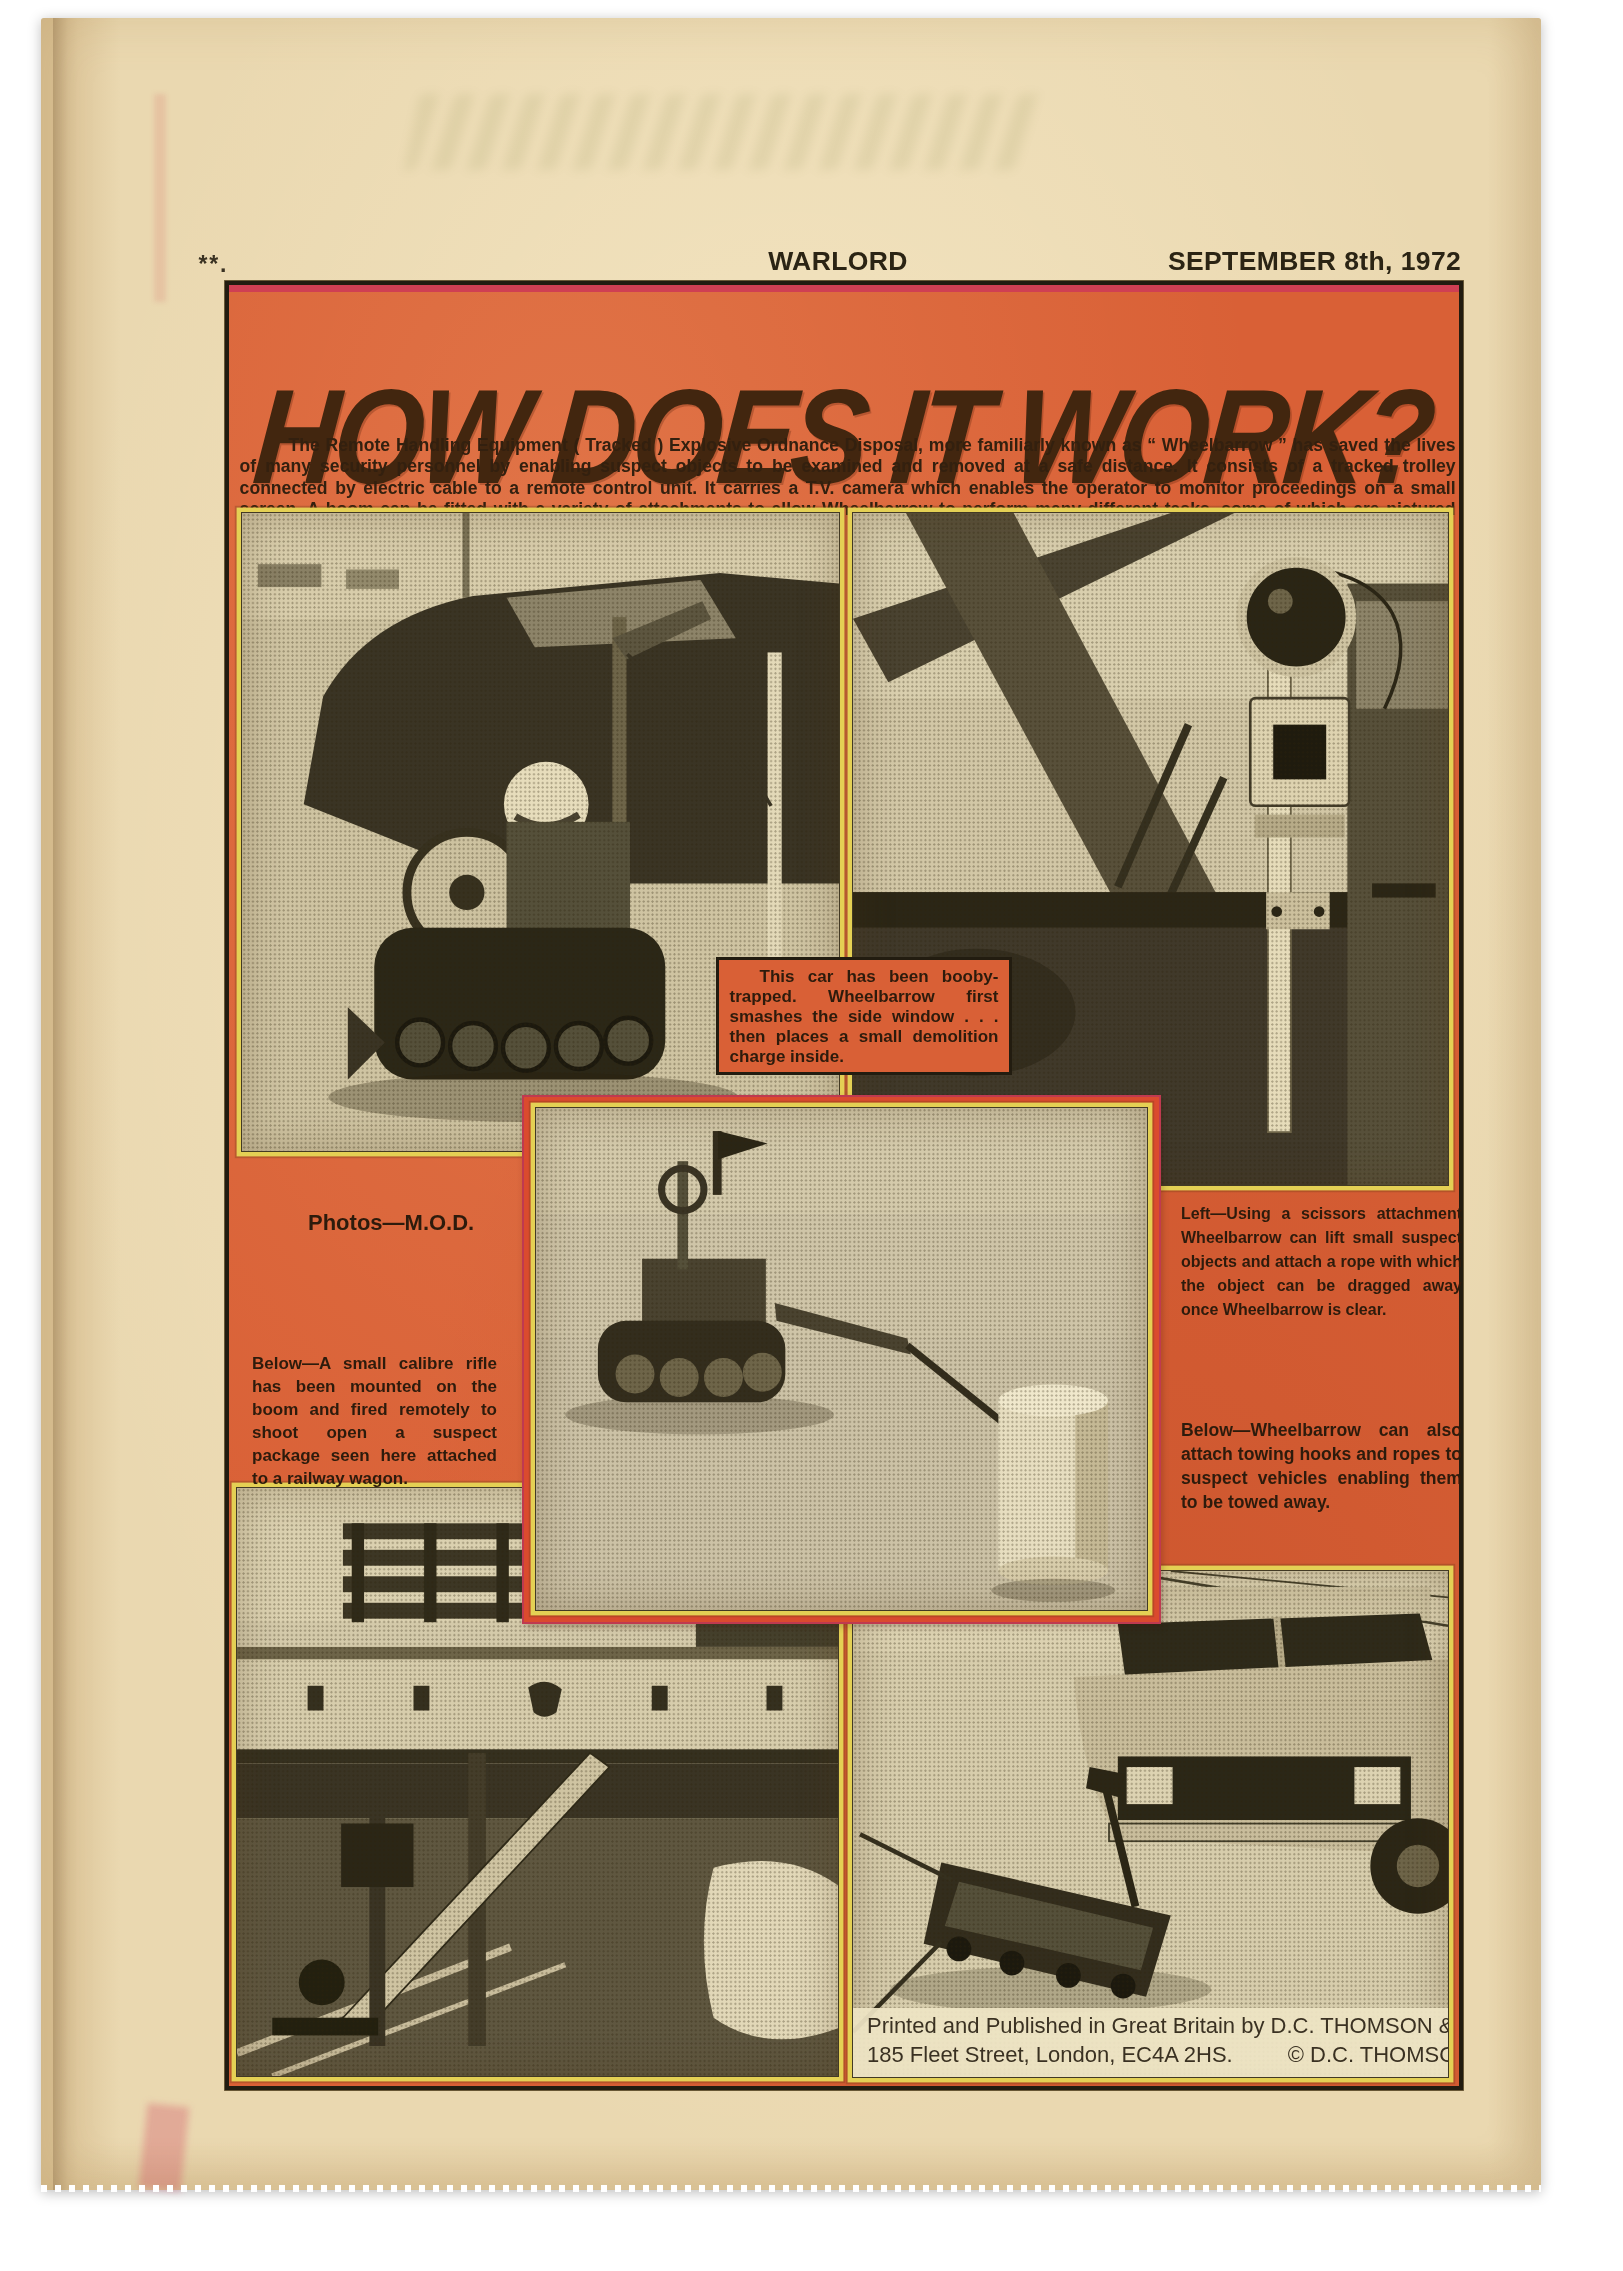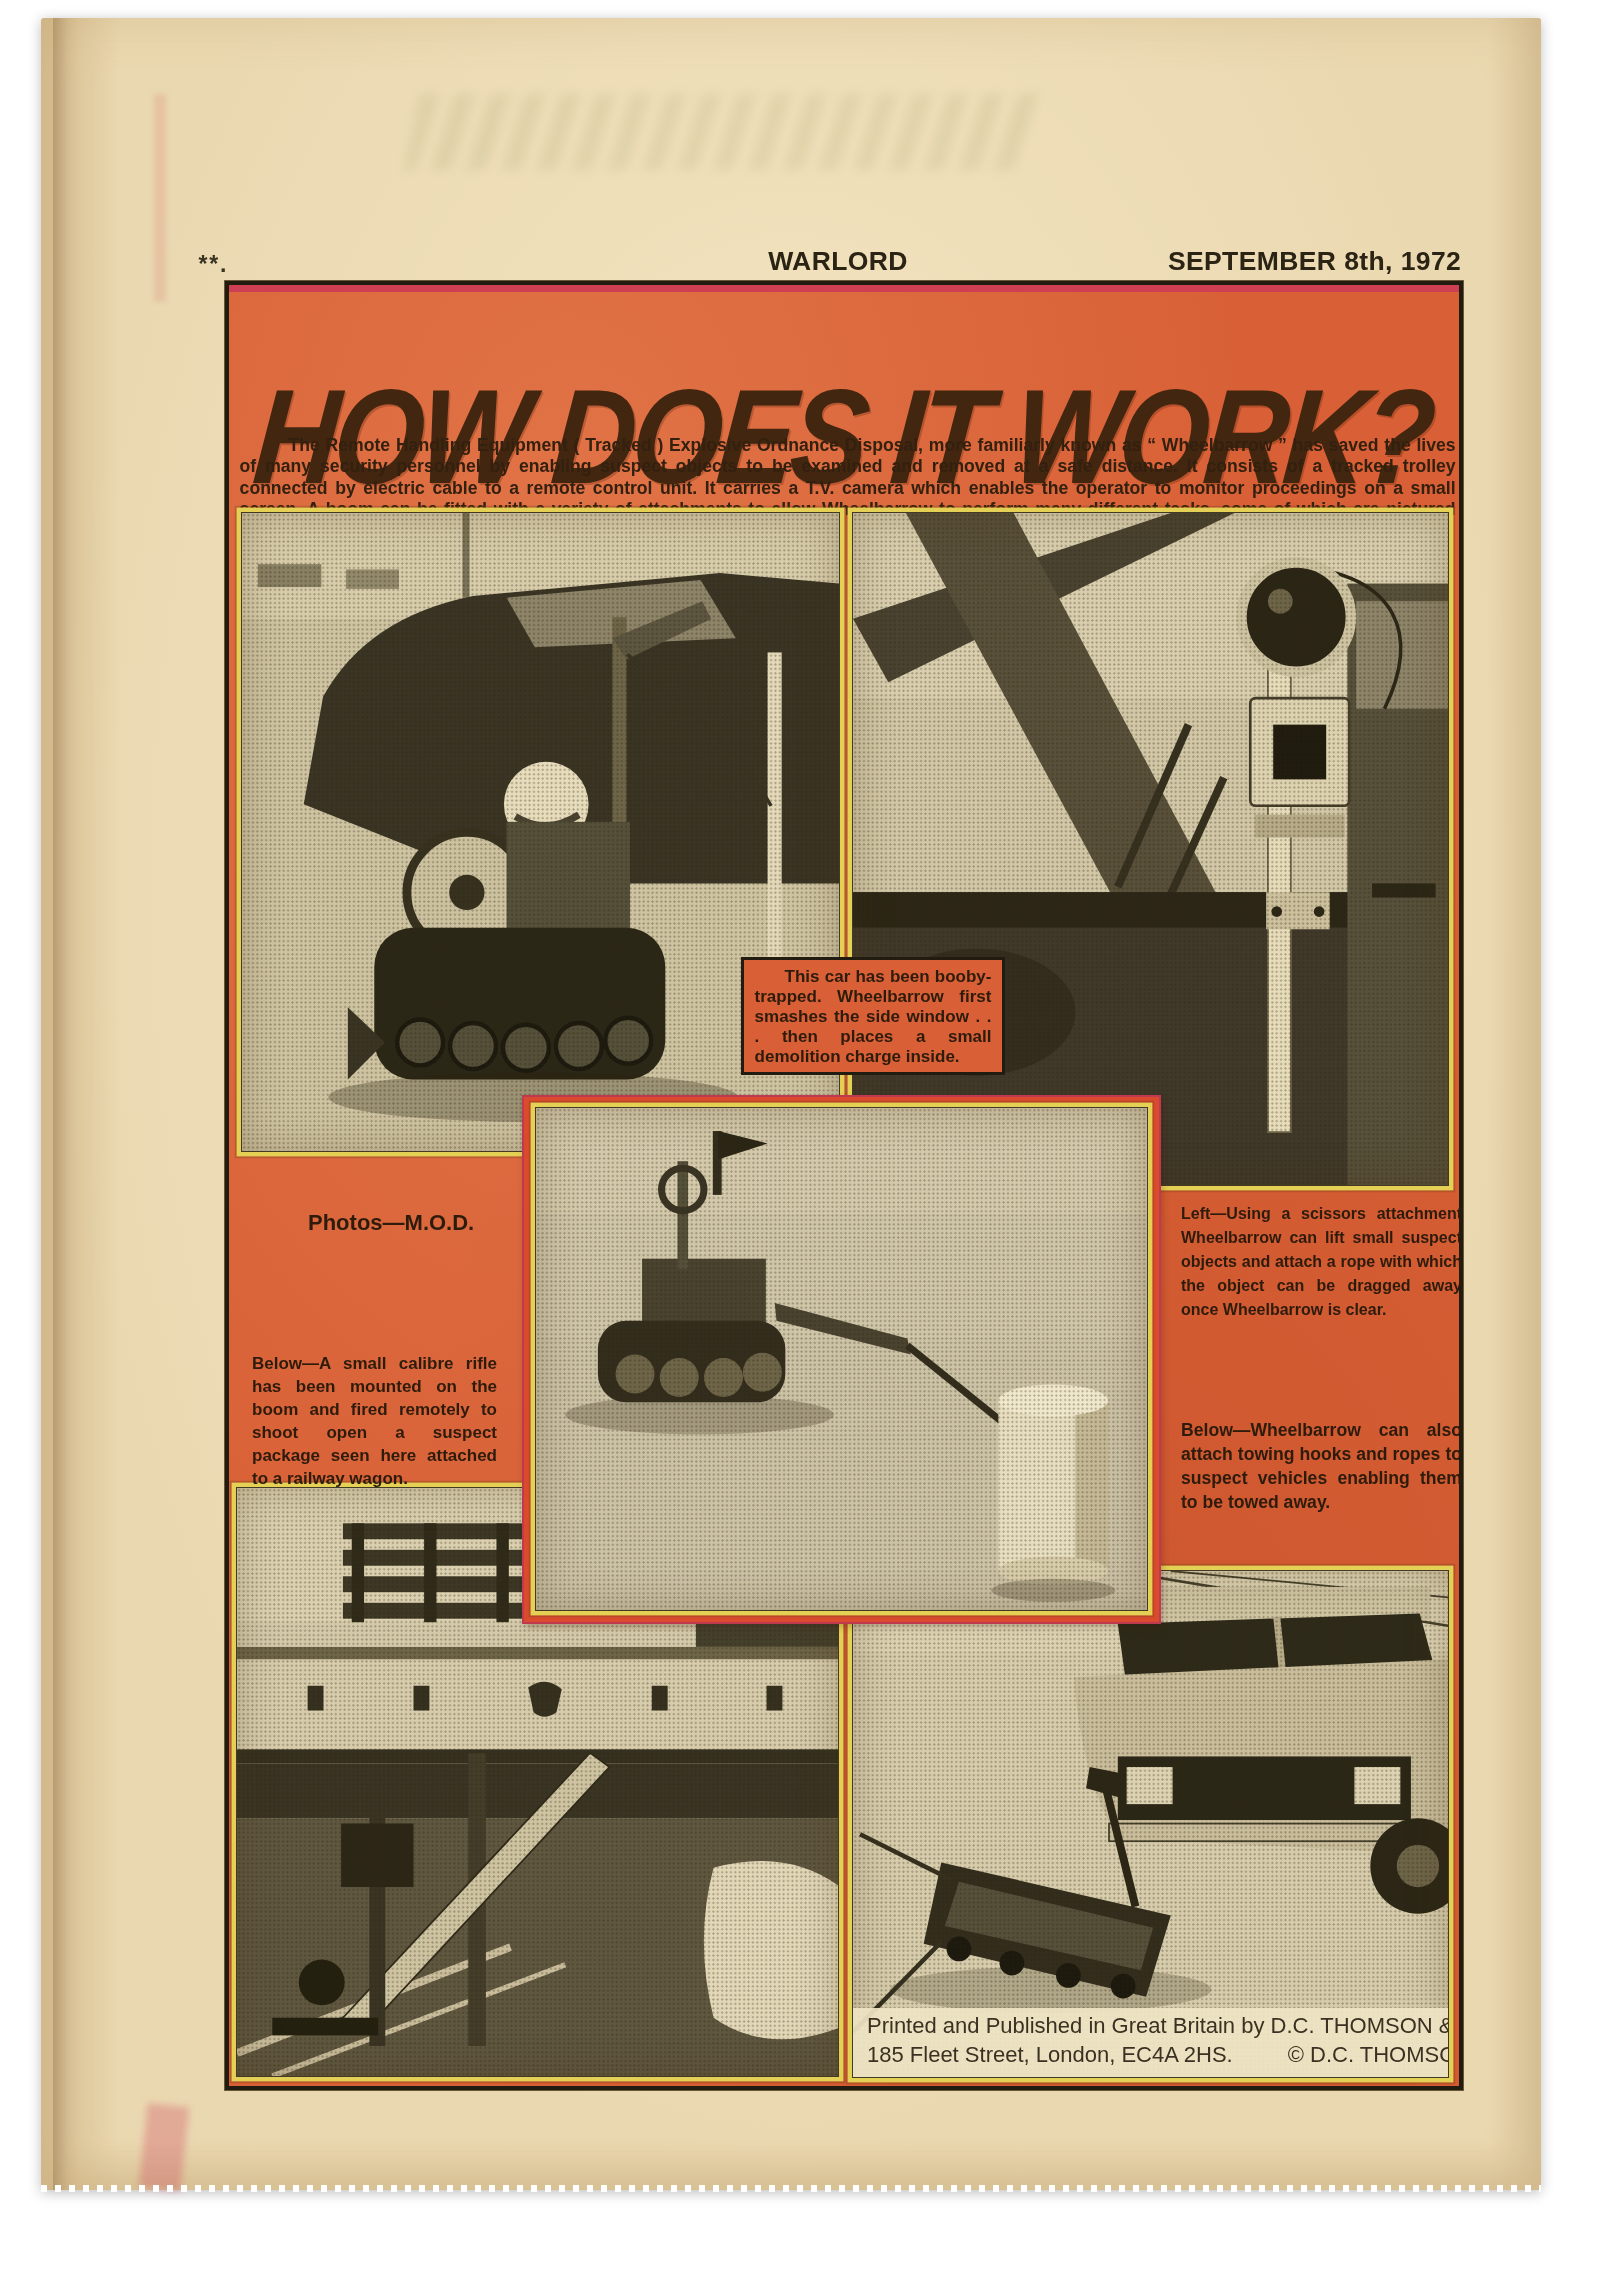--- a/index.html
+++ b/index.html
@@ -62,21 +62,21 @@
   .photo-smash{left:12.4px;top:227px;width:597px;height:638px;z-index:1;}
   .photo-camera{left:623px;top:227px;width:595px;height:672px;z-index:1;}
   .photo-rail{left:7px;top:1202px;width:601px;height:588px;z-index:1;}
   .photo-tow{left:623px;top:1285px;width:595px;height:506px;z-index:1;}
 
   .drag-frame{position:absolute;left:293px;top:810px;width:639px;height:529px;z-index:3;
     box-sizing:border-box;background:#da4b2e;border:2.6px solid #bf3a50;
     box-shadow:1.8px 2.6px 7px rgba(60,20,0,.25);}
   .drag-frame .photo{left:10.6px;top:10.6px;right:10.6px;bottom:10.6px;width:auto;height:auto;}
 
-  .caption-box{position:absolute;left:512px;top:672px;width:264px;height:118px;z-index:4;
+  .caption-box{position:absolute;left:487px;top:672px;width:296px;height:118px;z-index:4;
     box-sizing:border-box;border:3.5px solid #221c10;background:#d96036;padding:7px 10.6px 5.3px 10.6px;}
   .caption-box p{margin:0;font-size:17px;line-height:20px;font-weight:bold;color:#2d1b0c;
     text-align:justify;text-indent:30px;}
 
   .caption{position:absolute;z-index:2;margin:0;font-weight:bold;color:#2d1b0c;text-align:justify;}
   .caption-credit{left:79px;top:925px;width:194px;font-size:22px;text-align:left;}
   .caption-rifle{left:23px;top:1067px;width:245px;font-size:17px;line-height:23px;}
   .caption-scissors{left:952px;top:917px;width:281px;font-size:16px;line-height:24px;}
   .caption-towing{left:952px;top:1133px;width:281px;font-size:17.6px;line-height:24px;}
 

